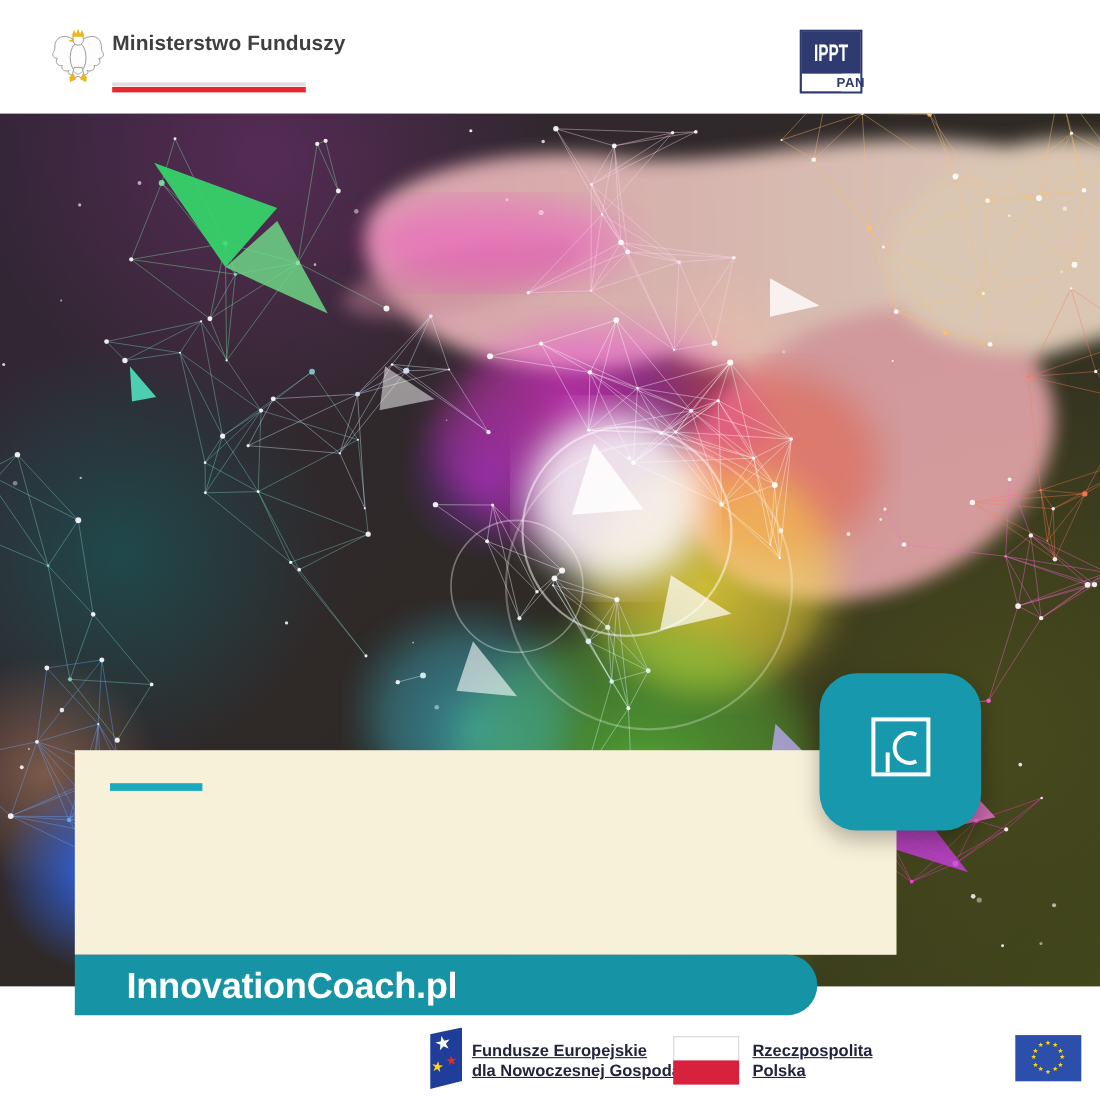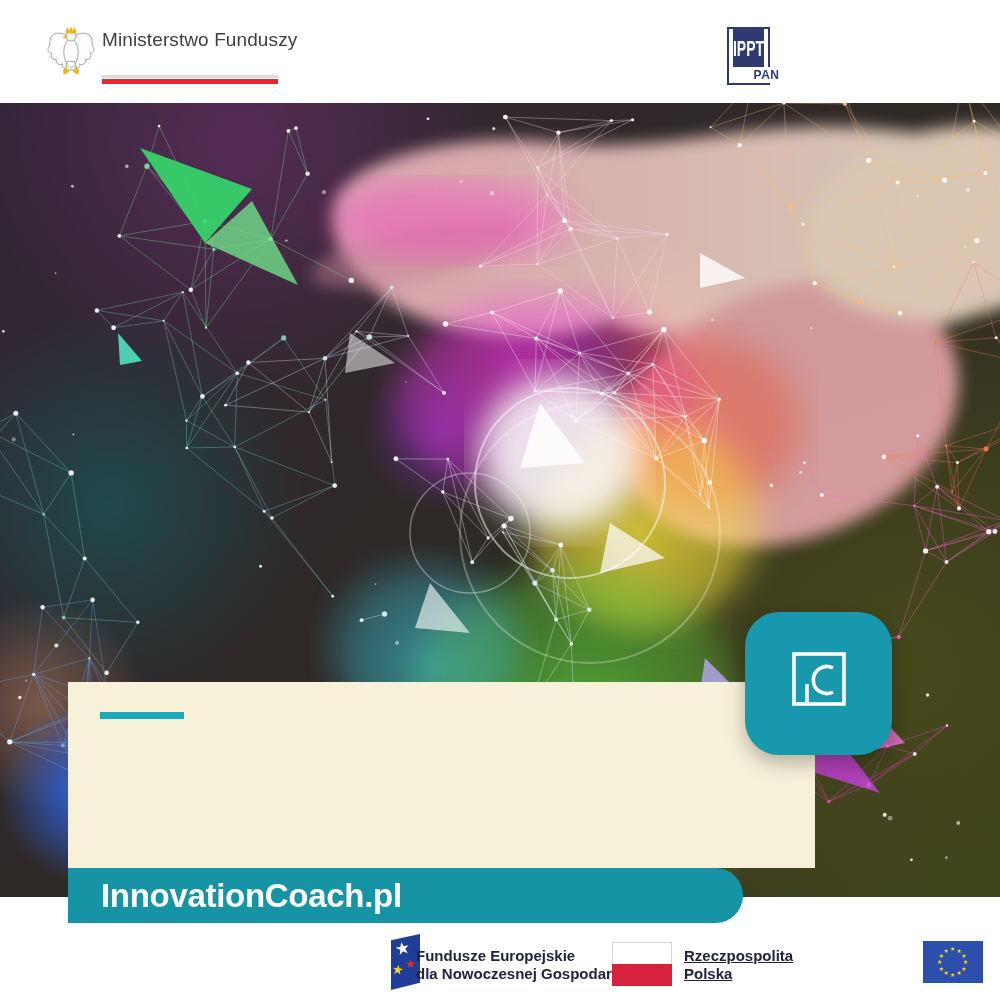--- a/index.html
+++ b/index.html
@@ -4,25 +4,25 @@
 <style>
   html,body{margin:0;padding:0;background:#e9e9e9;}
   .canvas{
     position:relative;width:1000px;height:1000px;margin:0 auto;
     background:#ffffff;overflow:hidden;
     font-family:"Liberation Sans",sans-serif;
   }
   
   .header{position:absolute;left:0;top:0;width:1000px;height:103px;background:#ffffff;z-index:6;}
   .eagle{position:absolute;left:44px;top:24px;width:54px;height:62px;}
-  .ministry-text{position:absolute;left:102px;top:29px;font-size:19px;line-height:22px;font-weight:400;color:#3f3f3f;letter-spacing:.1px;}
+  .ministry-text{position:absolute;left:102px;top:29px;font-size:19px;line-height:22px;font-weight:700;color:#3f3f3f;letter-spacing:.1px;}
   .ministry-lines{position:absolute;left:102px;top:75px;width:176px;}
   .ministry-lines .grayline{height:3px;background:#dcdcdc;}
   .ministry-lines .redline{height:5px;background:#e8262d;margin-top:1px;}
-  .ippt-box{position:absolute;left:727px;top:27px;width:43px;height:58px;border:2px solid #2e3a70;box-sizing:border-box;display:flex;flex-direction:column;background:#fff;align-items:center;}
+  .ippt-box{position:absolute;left:727px;top:27px;width:57px;height:58px;border:2px solid #2e3a70;box-sizing:border-box;display:flex;flex-direction:column;background:#fff;}
   .ippt-box .ippt-top{flex:1;background:#2e3a70;color:#ffffff;display:flex;align-items:center;justify-content:center;font-weight:bold;font-size:14px;letter-spacing:0;transform:none;}
   .ippt-box .ippt-top span{display:inline-block;transform:scaleY(1.55);}
   .ippt-box .ippt-bottom{height:16px;background:#ffffff;color:#2e3a70;display:flex;align-items:center;justify-content:center;font-weight:bold;font-size:12px;letter-spacing:.5px;margin-left:36px;}
   .ippt-text{position:absolute;left:781px;top:36px;font-size:11.5px;line-height:12.5px;color:#60658b;letter-spacing:.3px;font-weight:400;}
   
   .hero{position:absolute;left:0;top:103px;width:1000px;height:794px;overflow:hidden;z-index:1;}
   .hero-bg{position:absolute;left:0;top:0;width:100%;height:100%;
     background:
      radial-gradient(circle 130px at 90px 690px, rgba(47,107,255,.92), rgba(47,107,255,0) 70%),
      radial-gradient(circle 150px at 40px 600px, rgba(186,130,100,.55), rgba(186,130,100,0) 70%),
@@ -40,29 +40,29 @@
      linear-gradient(135deg,#332538 0%,#2e2a24 55%,#3e441a 100%);
   }
   .hero svg{position:absolute;left:0;top:0;}
   
   .panel{position:absolute;left:68px;top:682px;width:747px;height:186px;background:#f8f1da;z-index:3;box-sizing:border-box;padding:18px 0 0 32px;}
   .kicker{font-size:24px;font-weight:bold;letter-spacing:7px;color:#332c52;}
   .kicker-underline{width:84px;height:7px;background:#1aa9bd;margin-top:12px;}
   .headline{margin-top:12px;font-size:41px;line-height:50px;font-weight:bold;color:#3a3154;letter-spacing:-.5px;}
   
   .webbar{position:absolute;left:68px;top:868px;width:675px;height:55px;background:#1793a6;border-radius:0 28px 28px 0;z-index:5;display:flex;align-items:center;cursor:pointer;}
-  .webbar span{padding-left:33px;color:#ffffff;font-size:33px;font-weight:bold;letter-spacing:-.3px;}
+  .webbar span{padding-left:47px;color:#ffffff;font-size:33px;font-weight:bold;letter-spacing:-.3px;}
   
   .tile{position:absolute;left:745px;top:612px;width:147px;height:143px;background:#1898ad;border-radius:34px;z-index:4;box-shadow:0 8px 20px rgba(0,0,0,.28);}
   .tile svg{position:absolute;left:46px;top:39px;}
   
   .footer{position:absolute;left:0;top:897px;width:1000px;height:103px;background:#ffffff;z-index:2;}
   .fe-flag{position:absolute;left:391px;top:37px;width:29px;height:56px;background:#1f3d99;clip-path:polygon(0 11%,100% 0,100% 87%,0 100%);}
   .fe-flag .st{position:absolute;line-height:1;}
-  .fe-text{position:absolute;left:416px;top:50px;font-size:15px;line-height:18px;font-weight:bold;color:#21243c;}
+  .fe-text{position:absolute;left:429px;top:50px;font-size:15px;line-height:18px;font-weight:bold;color:#21243c;text-decoration:underline;}
   .pl-flag{position:absolute;left:612px;top:45px;width:60px;height:44px;}
   .pl-flag .w{height:21px;background:#ffffff;border:1px solid #d6d6d6;border-bottom:none;}
   .pl-flag .r{height:22px;background:#d7213d;}
   .rp-text{position:absolute;left:684px;top:50px;font-size:15px;line-height:18px;font-weight:bold;color:#21243c;text-decoration:underline;}
   .eu-text{position:absolute;left:790px;top:50px;width:123px;text-align:right;font-size:15px;line-height:18px;font-weight:bold;color:#21243c;}
   .eu-flag{position:absolute;left:923px;top:44px;width:60px;height:42px;background:#2b4faa;}
   .eu-flag span{position:absolute;color:#ffd617;font-size:6px;line-height:6px;}
 </style>
 </head>
 <body>

